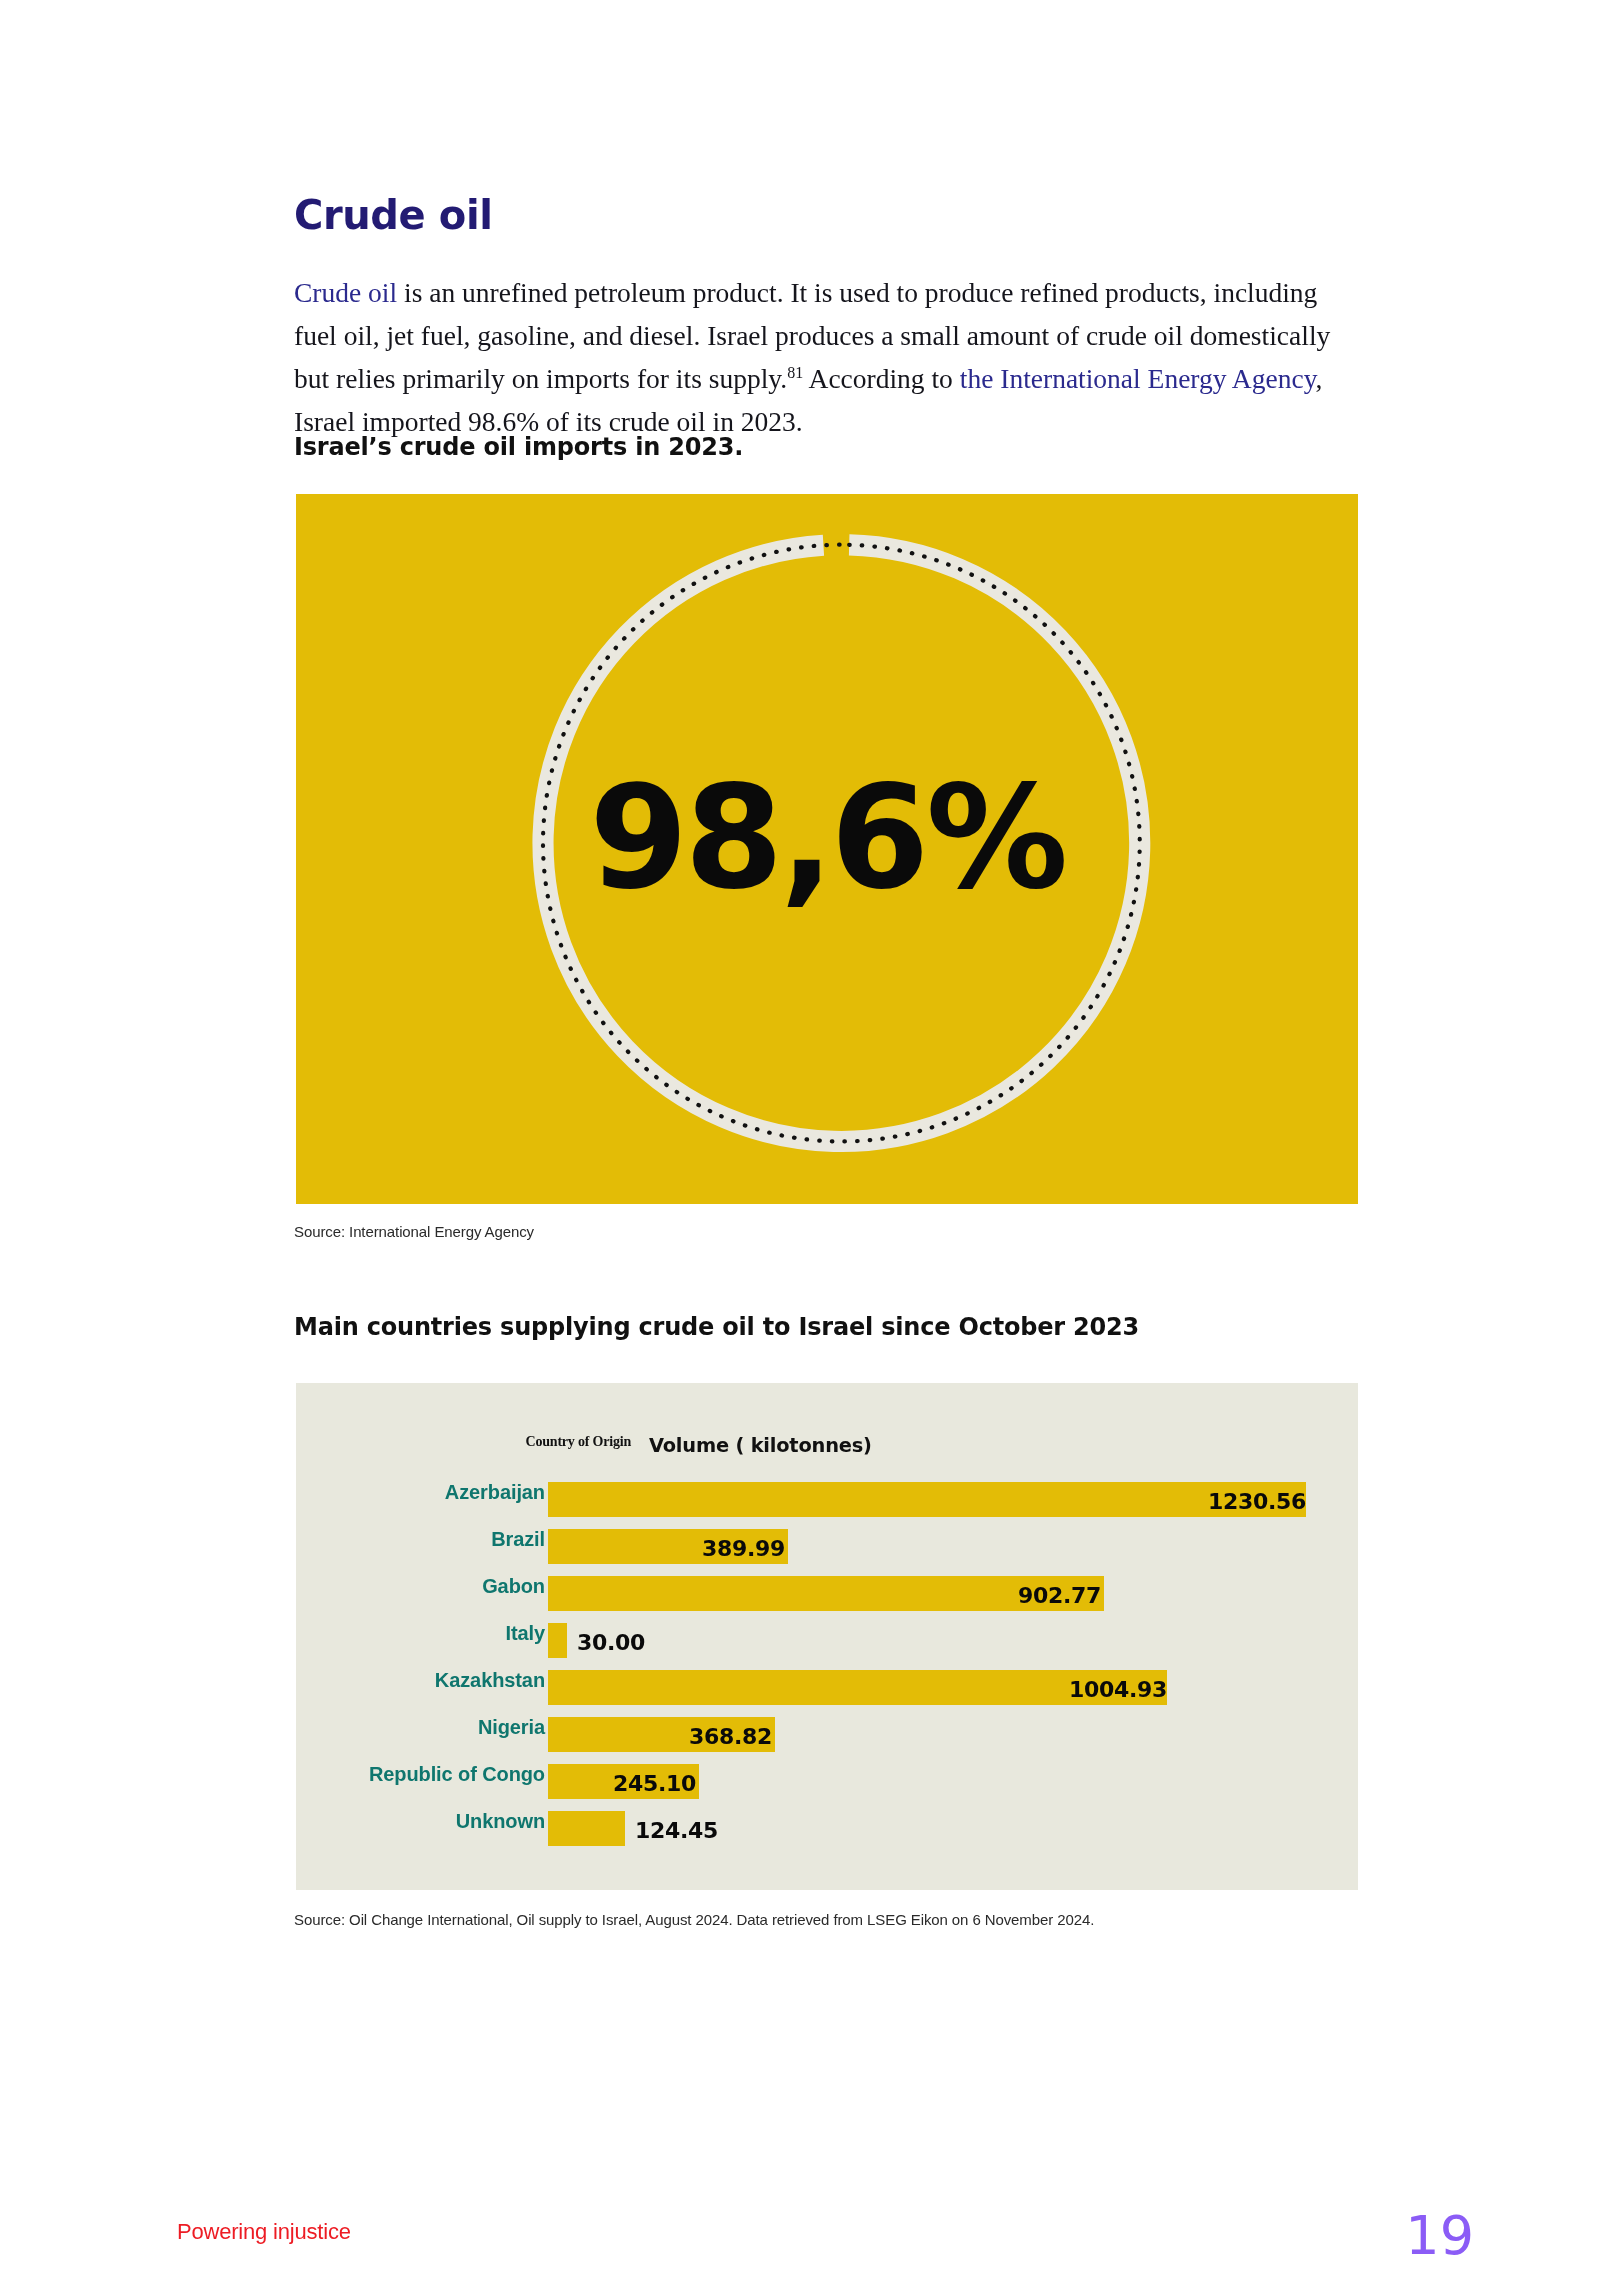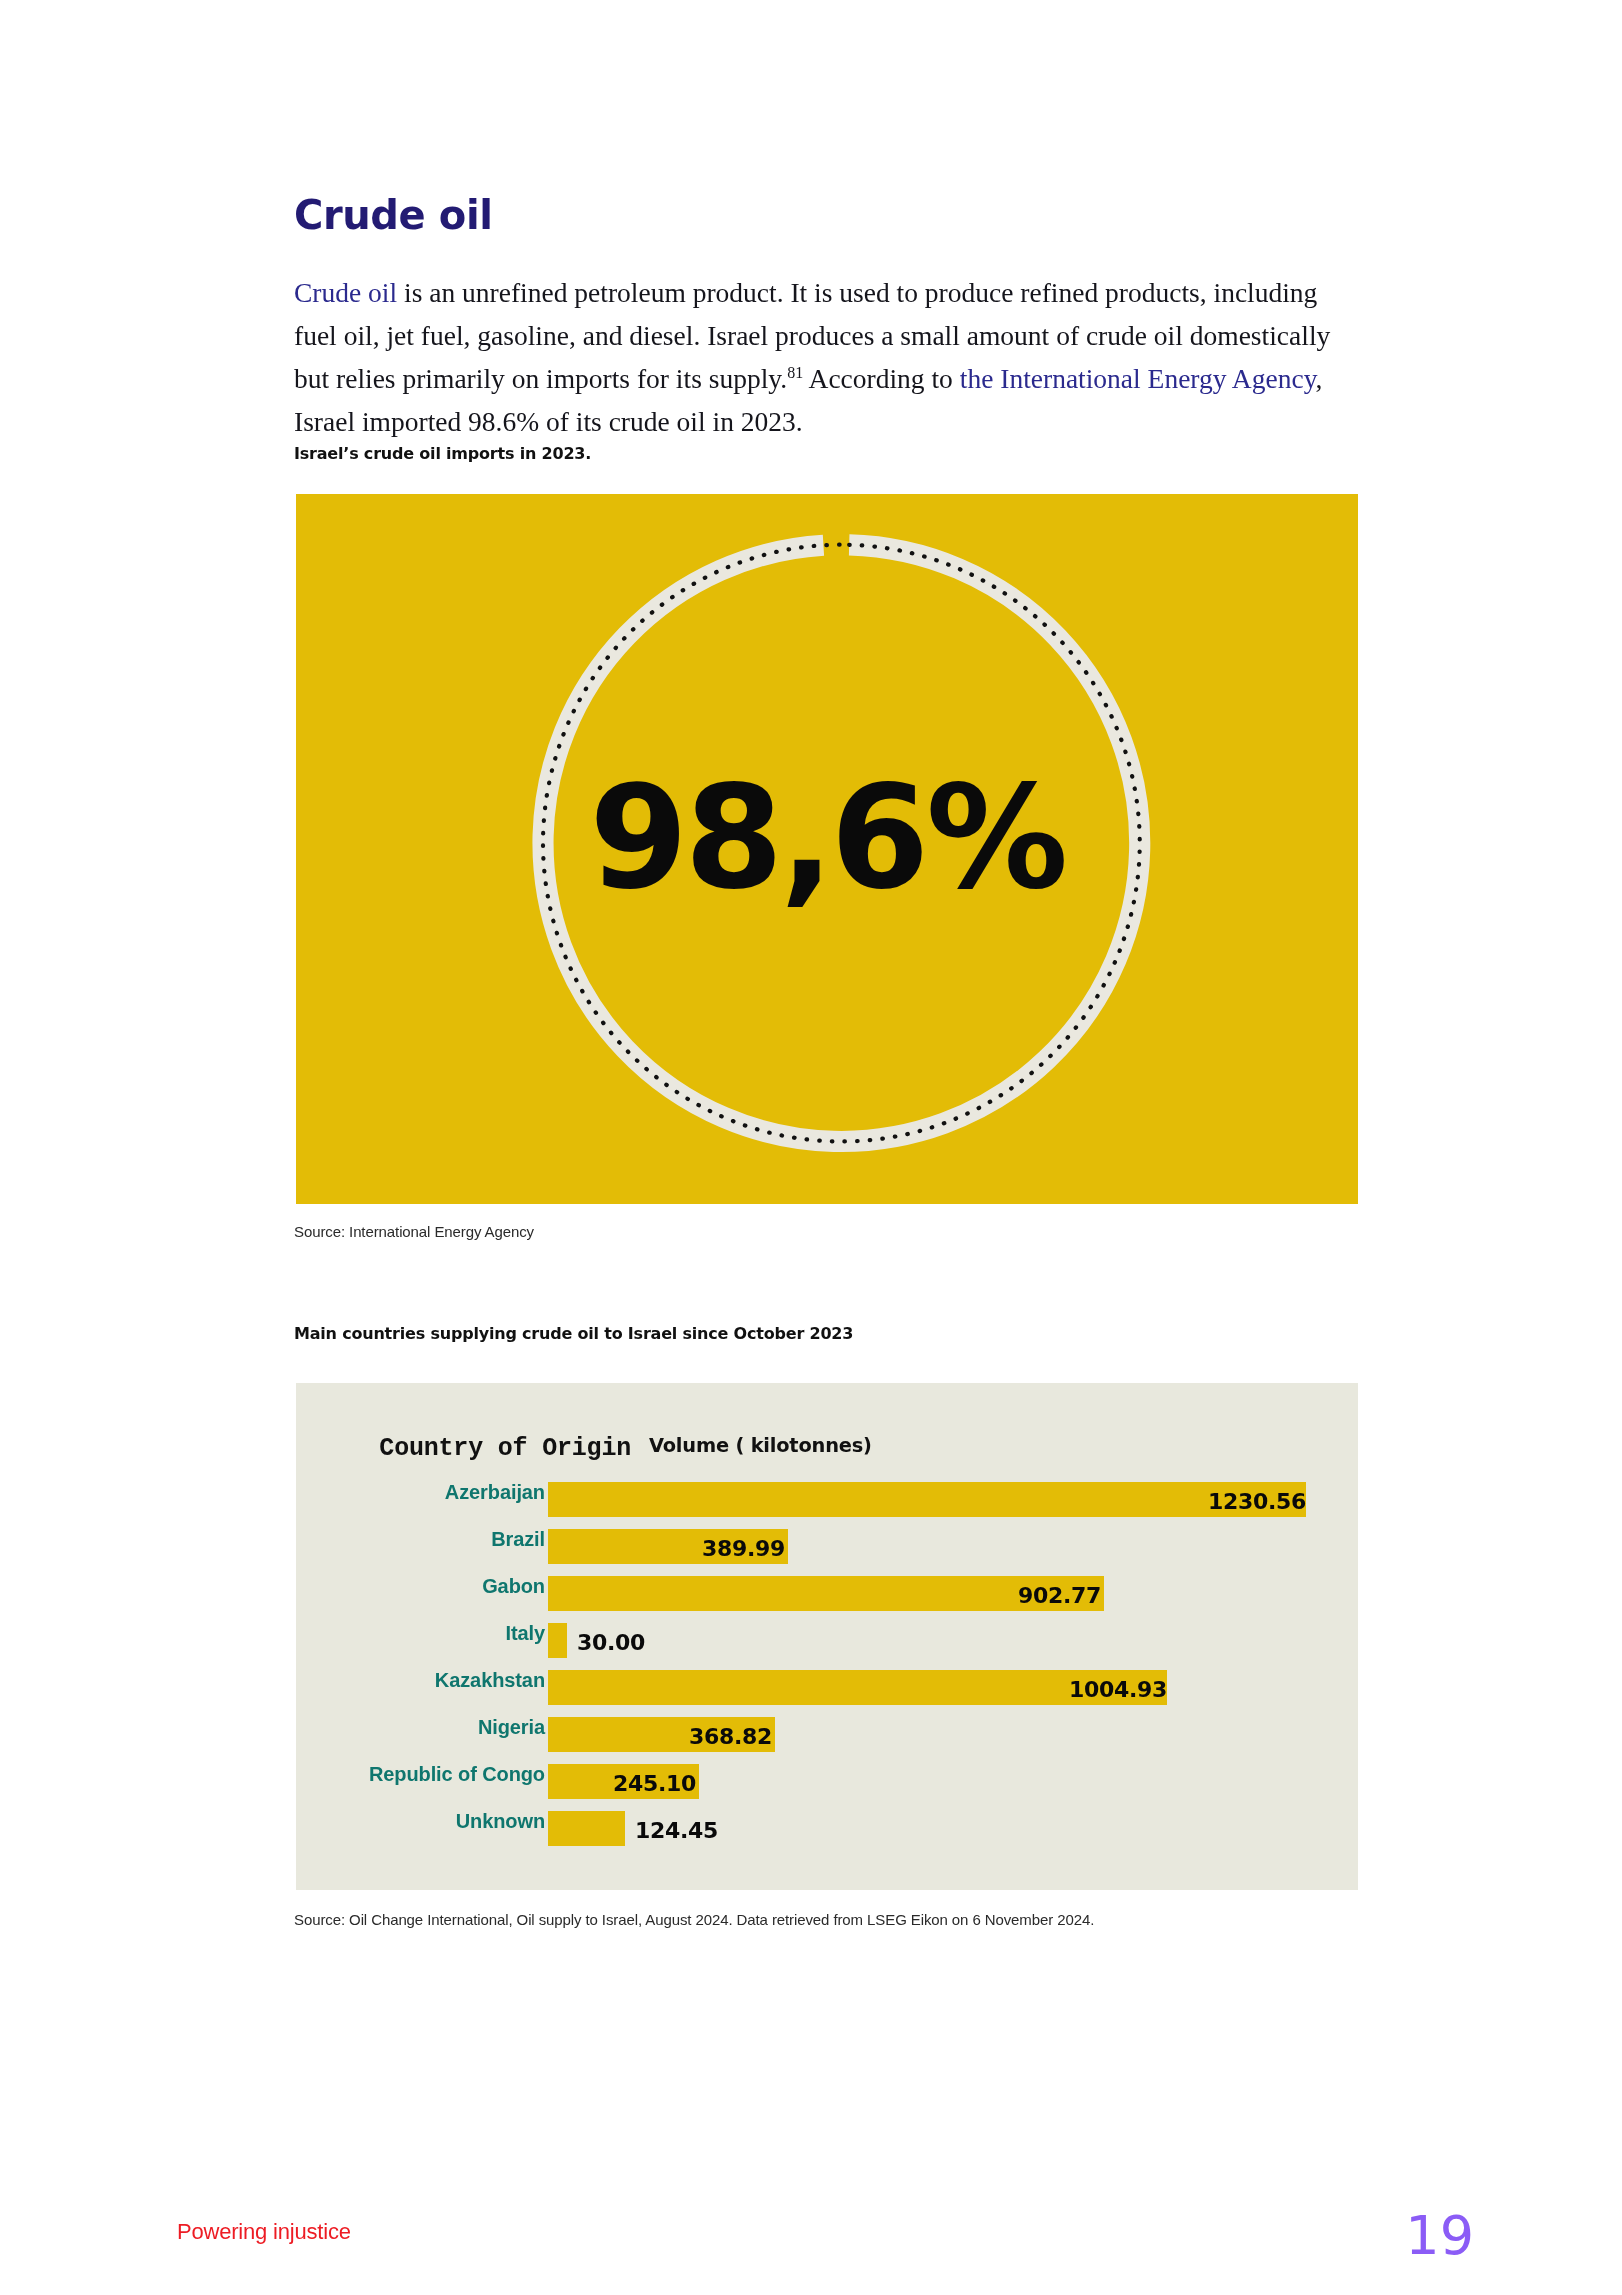--- a/index.html
+++ b/index.html
@@ -50,25 +50,24 @@
   .body-copy sup {
     font-size: 16px;
     vertical-align: super;
     line-height: 0;
   }
 
   
   .fig-title {
     position: absolute;
     font-family: "DejaVu Sans", sans-serif;
-    font-size: 16px;
+    font-size: 24px;
     font-weight: 700;
     letter-spacing: -0.2px;
     color: #111111;
-    margin-top: 11px;
   }
   #fig1-title { left: 294px; top: 433px; }
   #fig2-title { left: 294px; top: 1313px; }
 
   .fig-source {
     position: absolute;
     font-family: "Liberation Sans", sans-serif;
     font-size: 15px;
     font-weight: 400;
     color: #2a2a2a;
@@ -123,22 +122,22 @@
     top: 51px;
     left: 0;
     width: 100%;
     height: 34px;
   }
   .bar-head .h-country {
     position: absolute;
     left: 335px;
     top: 0;
     transform: translateX(-100%);
-    font-family: Liberation Mono, monospace;
-    font-size: 25px;
+    font-family: Liberation Serif, serif;
+    font-size: 14px;
     font-weight: 700;
     letter-spacing: -0.2px;
     color: #111111;
     white-space: nowrap;
   }
   .bar-head .h-volume {
     position: absolute;
     left: 353px;
     top: 0;
     font-family: "DejaVu Sans", sans-serif;

